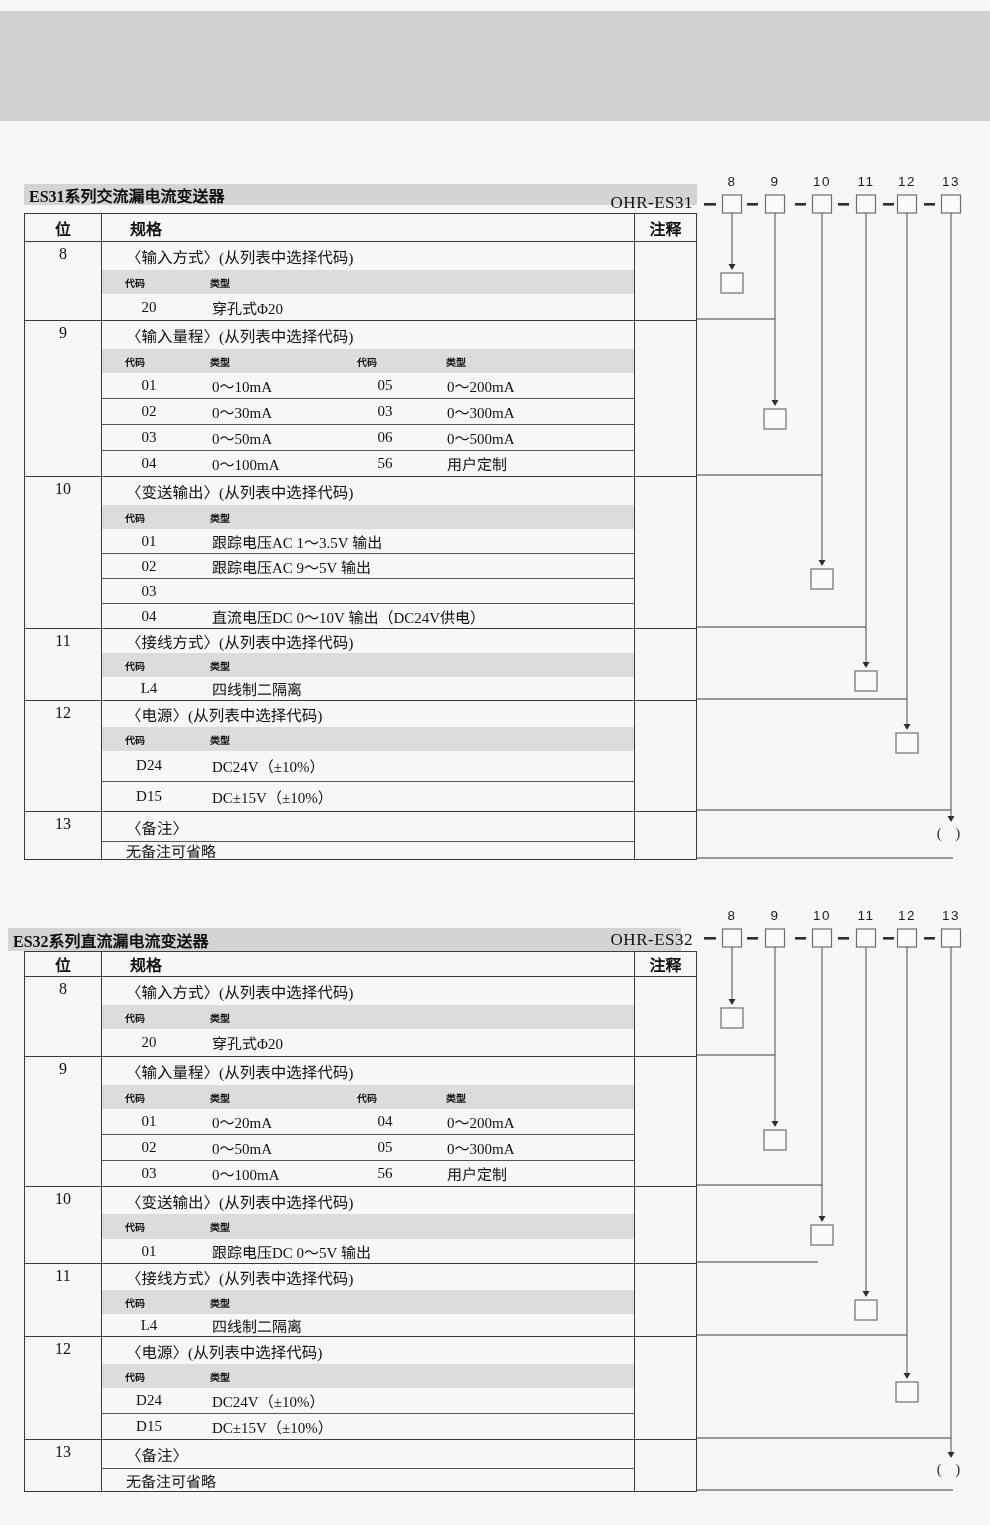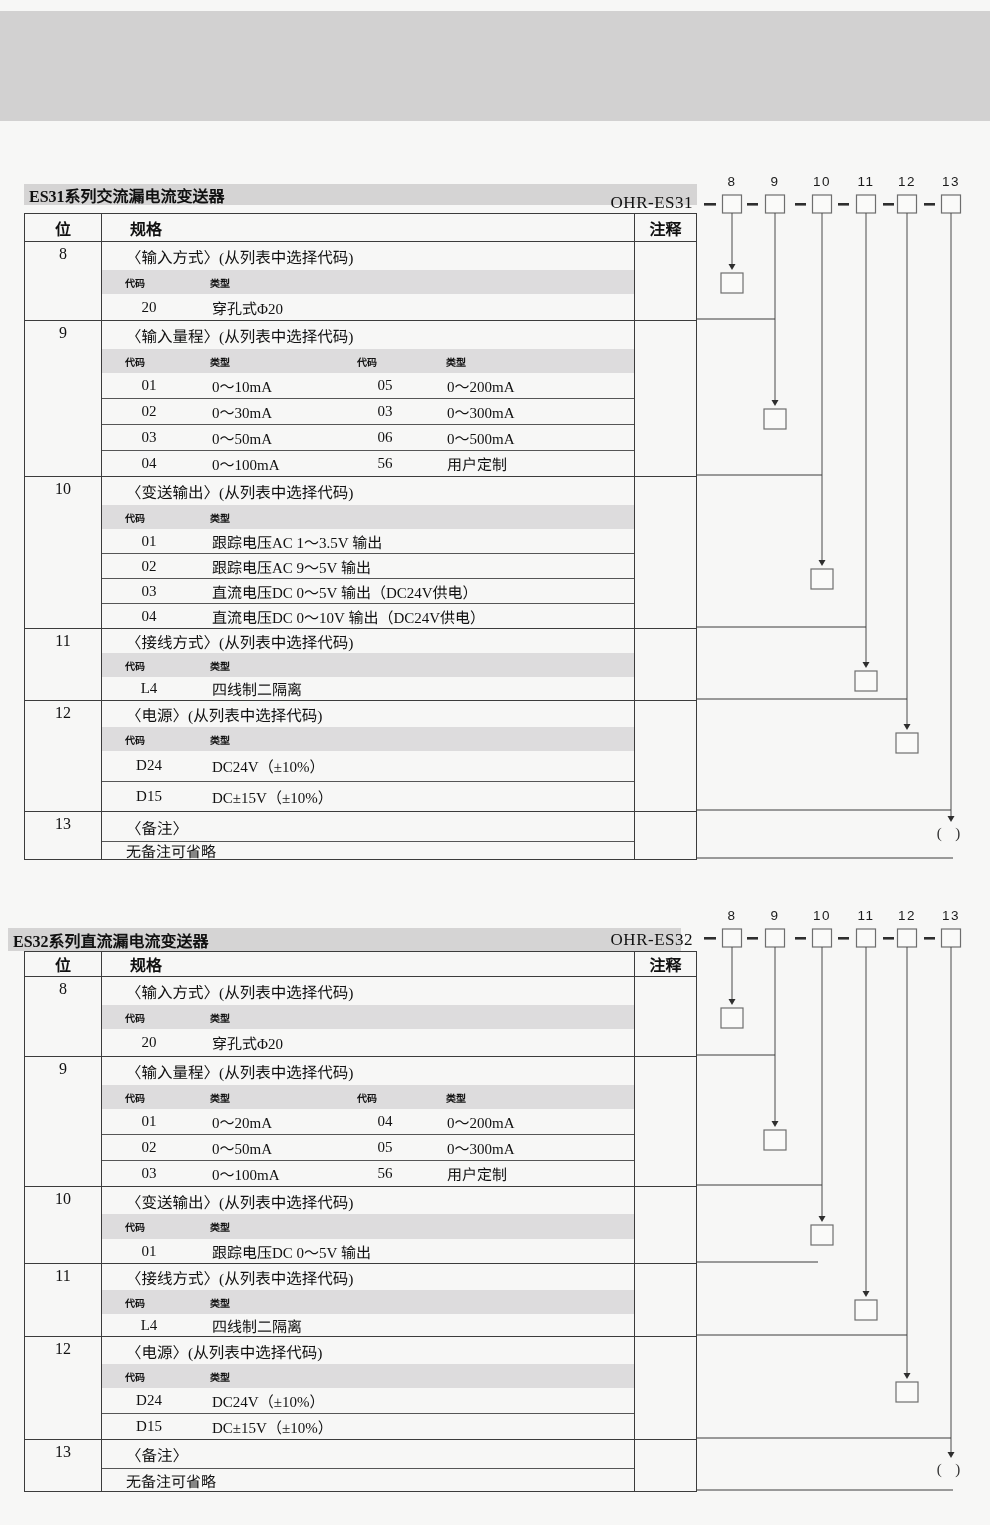--- a/index.html
+++ b/index.html
@@ -135,21 +135,20 @@
               <div class="codeline">
                 <span class="c1">01</span>
                 <span class="t1">跟踪电压AC 1～3.5V 输出</span>
               </div>
               <div class="codeline">
                 <span class="c1">02</span>
                 <span class="t1">跟踪电压AC 9～5V 输出</span>
               </div>
               <div class="codeline">
                 <span class="c1">03</span>
-                <span class="t1">直流电压DC 0～5V 输出（DC24V供电）</span>
               </div>
               <div class="codeline">
                 <span class="c1">04</span>
                 <span class="t1">直流电压DC 0～10V 输出（DC24V供电）</span>
               </div>
             </div>
           </div>
           <div class="cell notecell"></div>
         </div>
         <div class="trow" style="height: 72px;">

